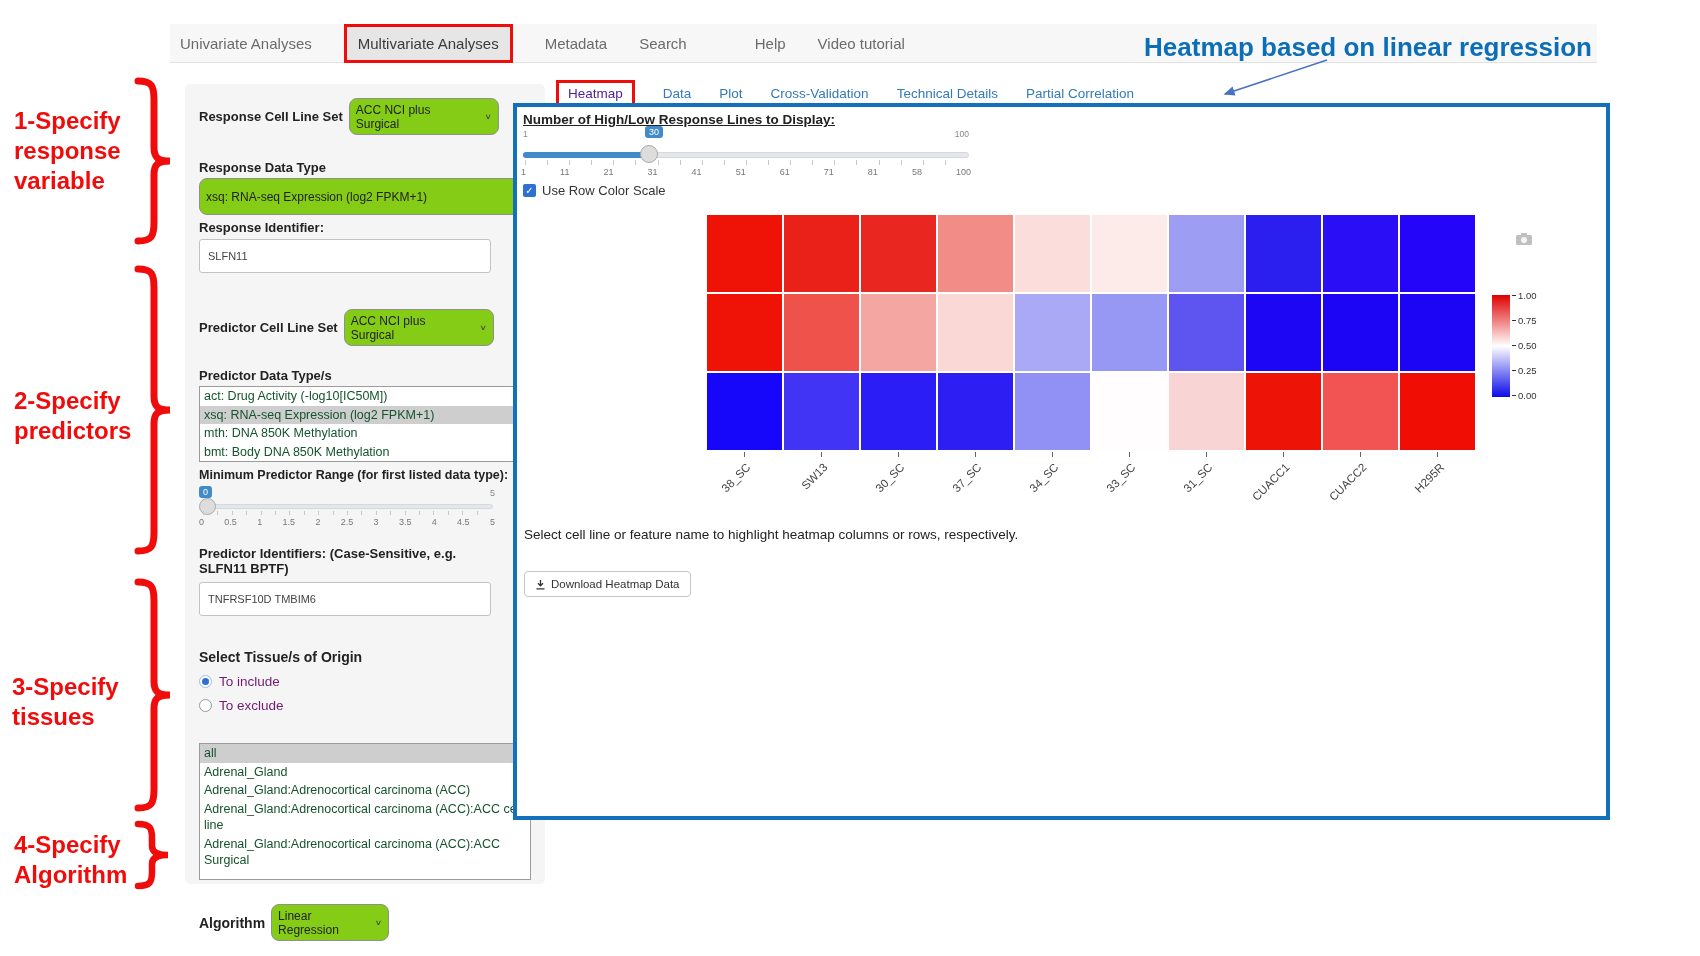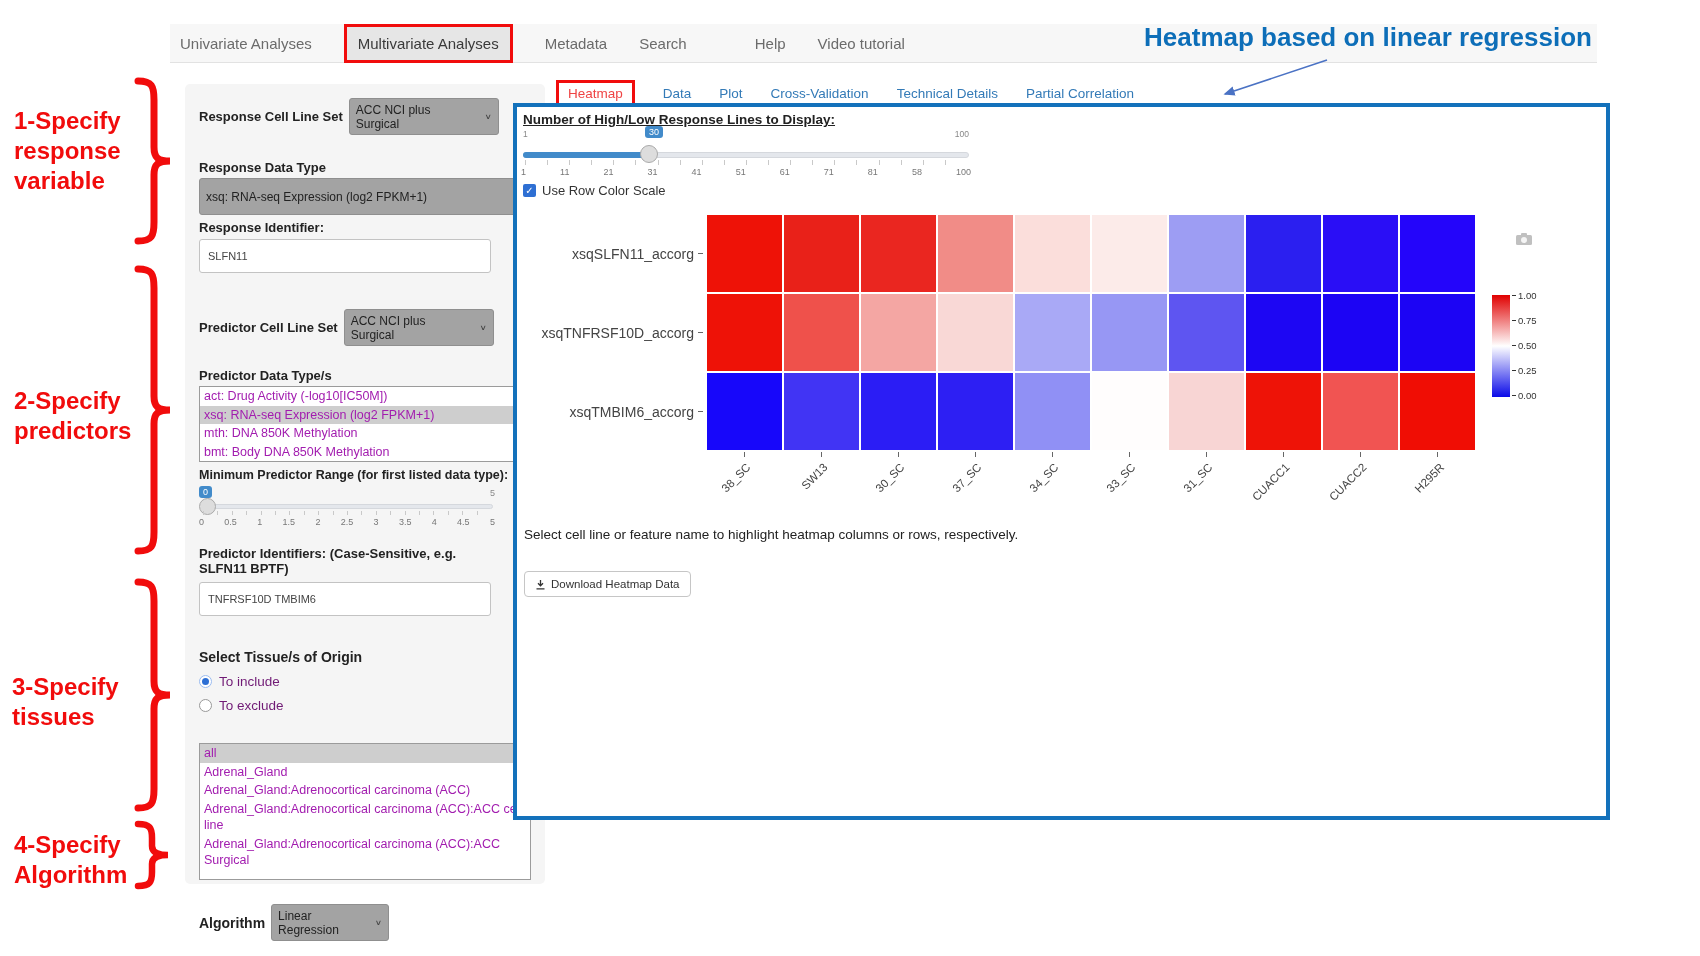--- a/index.html
+++ b/index.html
@@ -8,62 +8,62 @@
 
   
   #navbar { position:absolute; left:170px; top:24px; width:1427px; height:39px;
     background:#f7f7f7; border-bottom:1px solid #e2e2e2; display:flex; align-items:center;
     gap:32px; padding-left:10px; }
   .nav-item { font-size:15px; color:#6b6b6b; white-space:nowrap; cursor:pointer; }
   .nav-item.active { color:#3a3a3a; background:#e6e6e6; padding:8px 11px; }
   .nav-item.boxed { border:3px solid #f10c0c; }
   .nav-item.help-gap { margin-left:36px; }
 
-  #big-heading { position:absolute; left:1020px; top:22px; width:572px; text-align:right;
+  #big-heading { position:absolute; left:1020px; top:32px; width:572px; text-align:right;
     font-size:26px; font-weight:bold; color:#0d6eb8; letter-spacing:0; }
 
   
   .step-text { position:absolute; color:#f10c0c; font-weight:bold; font-size:24px;
     line-height:30px; white-space:pre-line; }
   .brace { position:absolute; }
 
   
   #sidebar { position:absolute; left:185px; top:84px; width:360px; height:800px;
     background:#f5f5f5; border-radius:5px; padding:12px 14px; font-size:13px; color:#333; }
   .f-label { font-weight:bold; font-size:13px; color:#222; }
   .inline-row { display:flex; align-items:center; gap:6px; }
   .sel { display:inline-flex; align-items:center; justify-content:space-between;
-    background:#a3a3a3; border:1px solid #8f8f8f; border-radius:3px; height:37px;
+    background:#84cc16; border:1px solid #8f8f8f; border-radius:8px; height:37px;
     font-size:12px; color:#222; padding:0 6px; cursor:pointer; }
   .caret { font-size:10px; color:#444; margin-left:8px; transform:scaleY(.75); }
   .textbox { width:292px; height:24px; background:#fff; border:1px solid #c3c3c3;
     border-radius:3px; font-size:11px; color:#444; padding:16px 8px;
     font-family:"Liberation Sans", sans-serif; }
   .listbox { width:332px; background:#fff; border:1px solid #9b9b9b; overflow:hidden; }
-  .opt { font-size:12.5px; line-height:16.5px; padding:1px 4px; color:#a21caf; cursor:pointer; }
+  .opt { font-size:12.5px; line-height:16.5px; padding:1px 4px; color:#14532d; cursor:pointer; }
   .opt.selected { background:#cecece; }
 
   
   .mini-slider { position:relative; width:296px; height:42px; margin-top:4px; }
   .mini-badge { position:absolute; left:0; top:0; background:#428bca; color:#fff;
     font-size:9px; border-radius:3px; padding:1px 4px; }
   .mini-max { position:absolute; right:0; top:2px; font-size:9px; color:#888; }
   .mini-track { position:absolute; left:2px; right:2px; top:18px; height:5px;
     background:#e4e7ec; border:1px solid #d5d8dd; border-radius:3px; }
   .mini-handle { position:absolute; left:0px; top:12px; width:17px; height:17px;
     border-radius:50%; background:#ddd; border:1px solid #aaa; cursor:pointer; }
   .mini-ticks { position:absolute; left:4px; right:4px; top:25px; height:4px;
     background:repeating-linear-gradient(to right,#c9c9c9 0 1px,transparent 1px 5%); }
   .mini-ticklabels { position:absolute; left:0; right:0; top:31px; display:flex;
     justify-content:space-between; font-size:9px; color:#777; }
 
   
   #tabs { position:absolute; left:556px; top:80px; display:flex; align-items:center; gap:28px; }
   .tab { font-size:13.5px; color:#337ab7; cursor:pointer; white-space:nowrap; }
-  .tab.active { color:#ef4444; }
+  .tab.active { color:#4c1d95; }
   .tab.boxed { border:3px solid #f10c0c; padding:3px 9px; }
 
   #main-panel { position:absolute; left:513px; top:103px; width:1097px; height:717px;
     border:4px solid #1371bb; background:#fff; }
   .mp-title { position:absolute; left:6px; top:5px; font-size:13.5px; font-weight:bold; color:#222;text-decoration:underline; }
 
   .big-slider { position:absolute; left:4px; top:21px; width:450px; height:50px; }
   .bs-min { position:absolute; left:2px; top:1px; font-size:8.5px; color:#888; }
   .bs-max { position:absolute; right:2px; top:1px; font-size:8.5px; color:#888; }
   .bs-badge { position:absolute; left:124px; top:-2px; background:#428bca; color:#fff;
@@ -291,25 +291,20 @@
           <span>58</span>
           <span>100</span>
         </div>
     </div>
 
     <div class="chk-row">
       <span class="checkbox">✓</span>
       <span class="chk-label">Use Row Color Scale</span>
     </div>
 
-    <div class="hm-rowlabels">
-        <div class="hm-rowlabel">xsqSLFN11_accorg</div>
-        <div class="hm-rowlabel">xsqTNFRSF10D_accorg</div>
-        <div class="hm-rowlabel">xsqTMBIM6_accorg</div>
-      </div>
 
     <div class="hm-grid">
         <div class="hm-cell" style="background: rgb(238, 18, 7);"></div>
         <div class="hm-cell" style="background: rgb(233, 33, 25);"></div>
         <div class="hm-cell" style="background: rgb(234, 38, 32);"></div>
         <div class="hm-cell" style="background: rgb(241, 140, 135);"></div>
         <div class="hm-cell" style="background: rgb(251, 222, 219);"></div>
         <div class="hm-cell" style="background: rgb(252, 235, 233);"></div>
         <div class="hm-cell" style="background: rgb(157, 157, 243);"></div>
         <div class="hm-cell" style="background: rgb(43, 31, 240);"></div>

